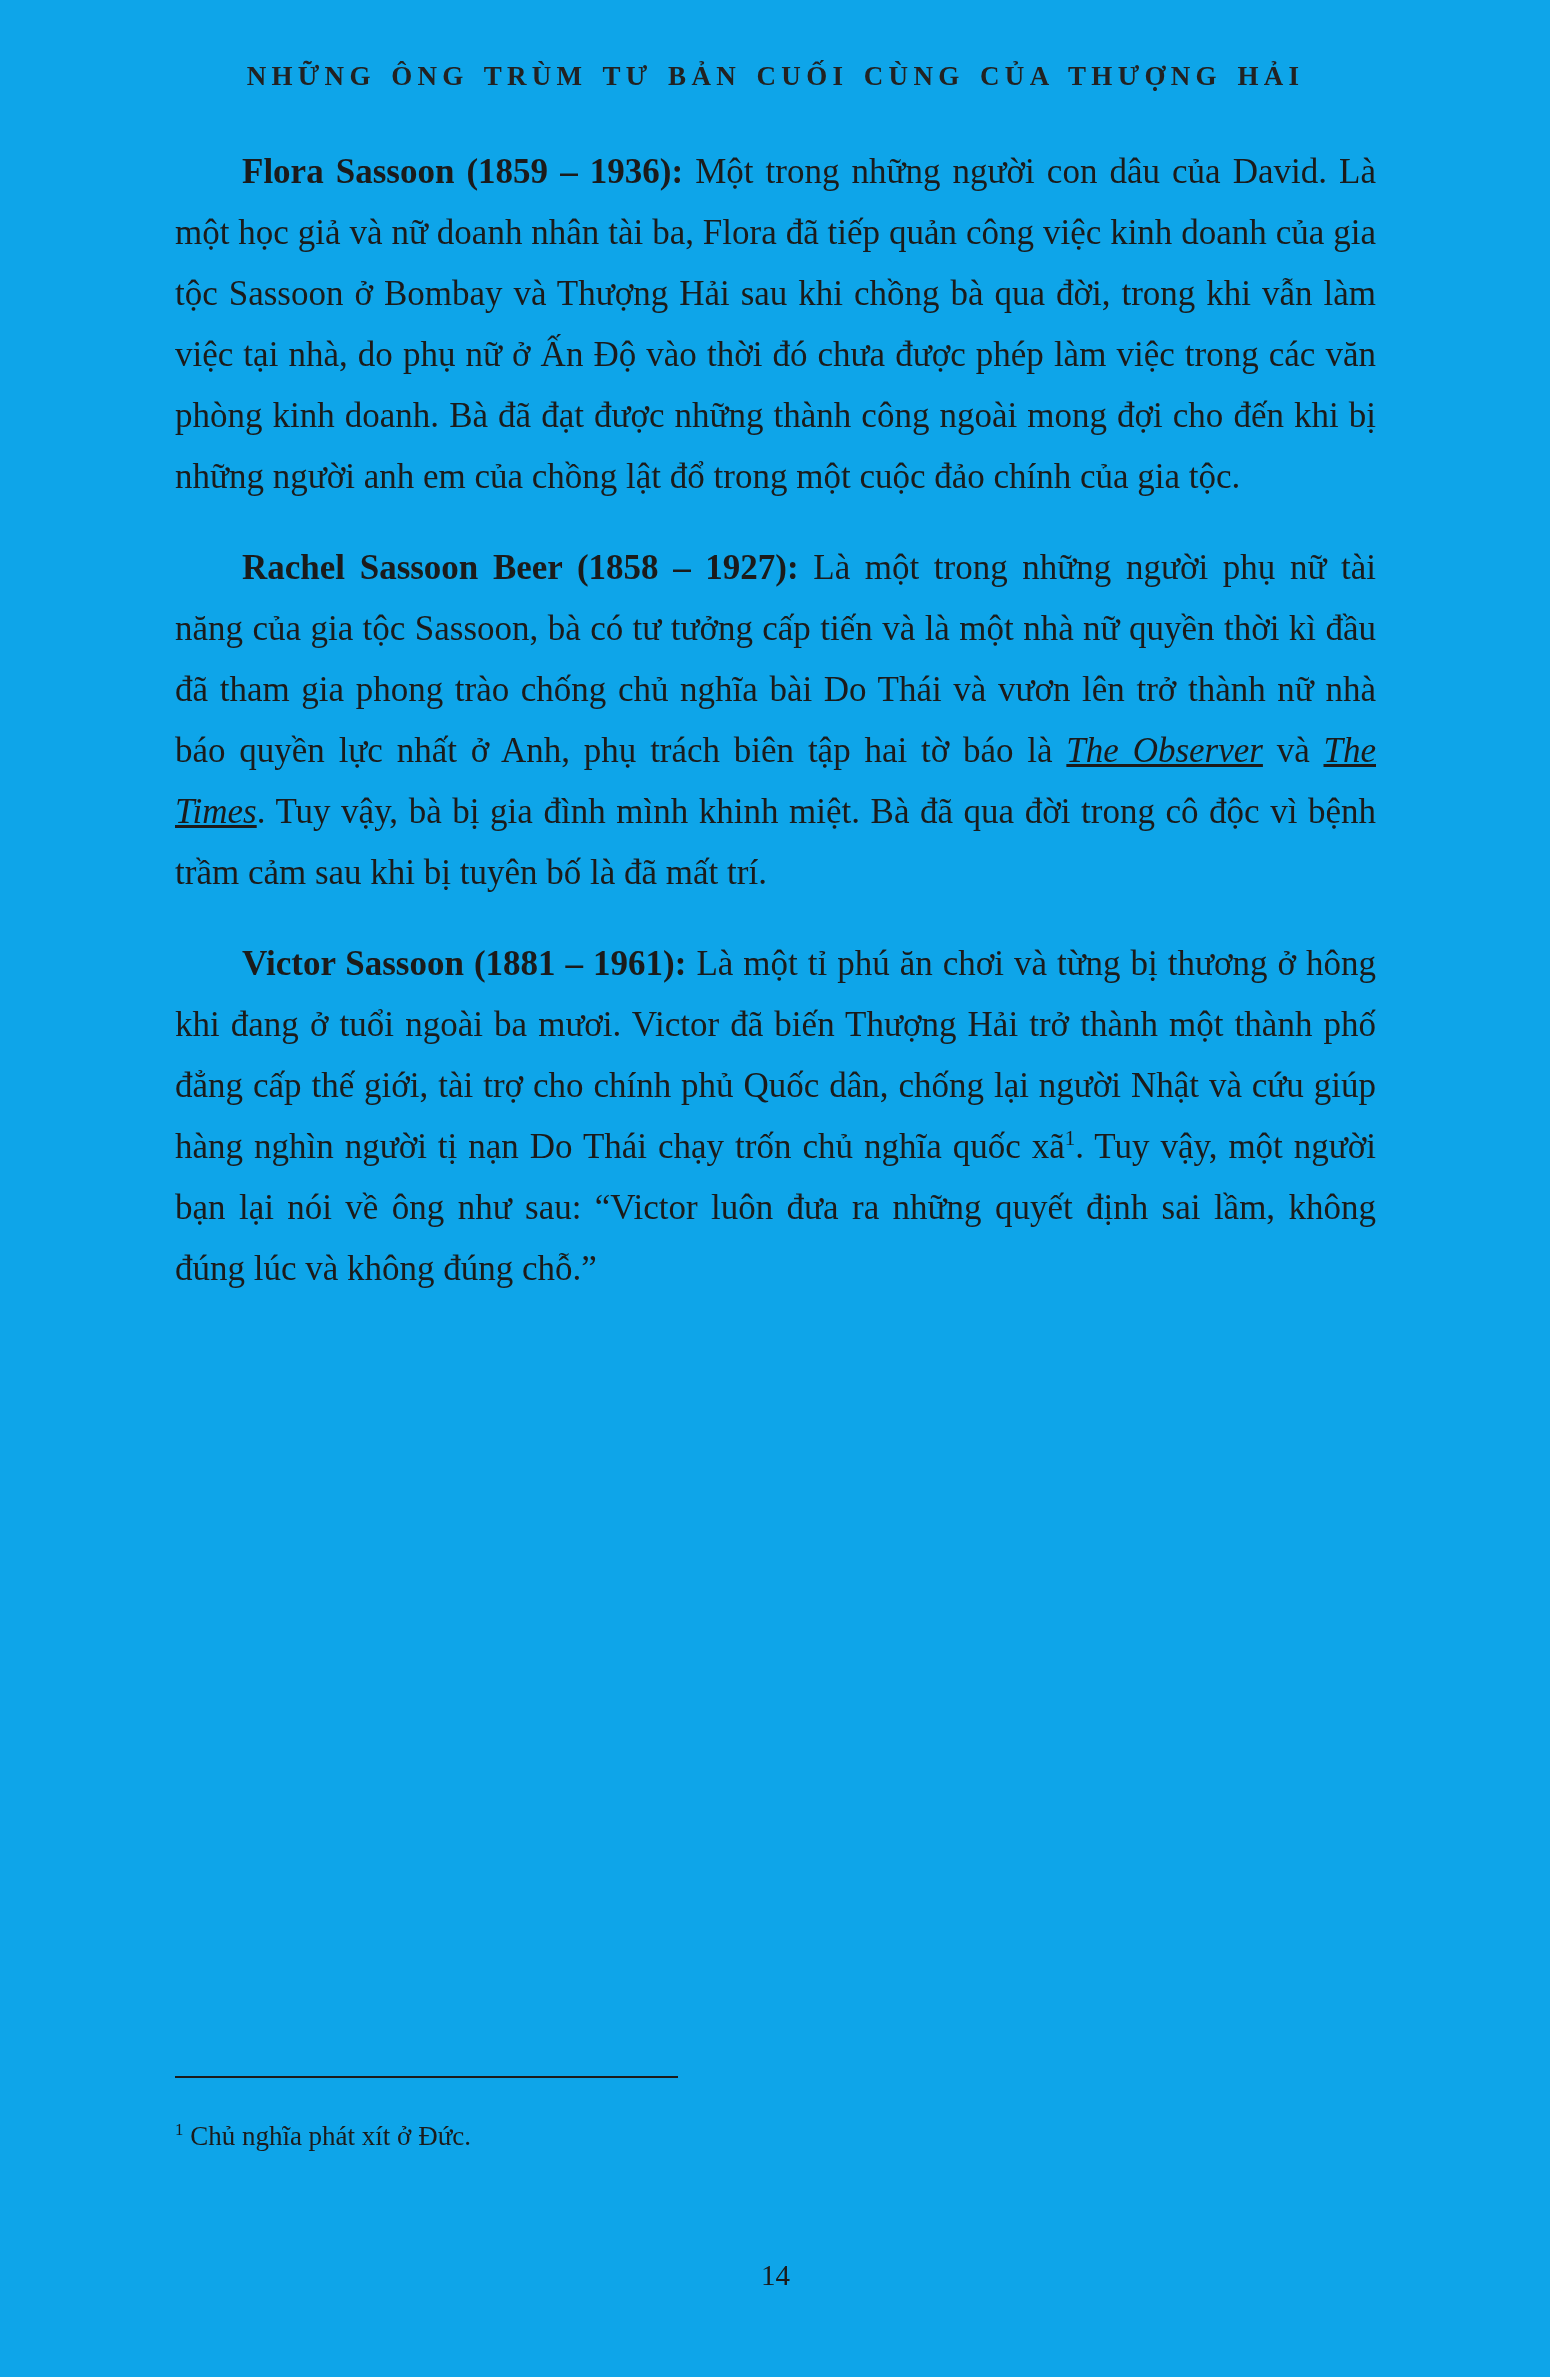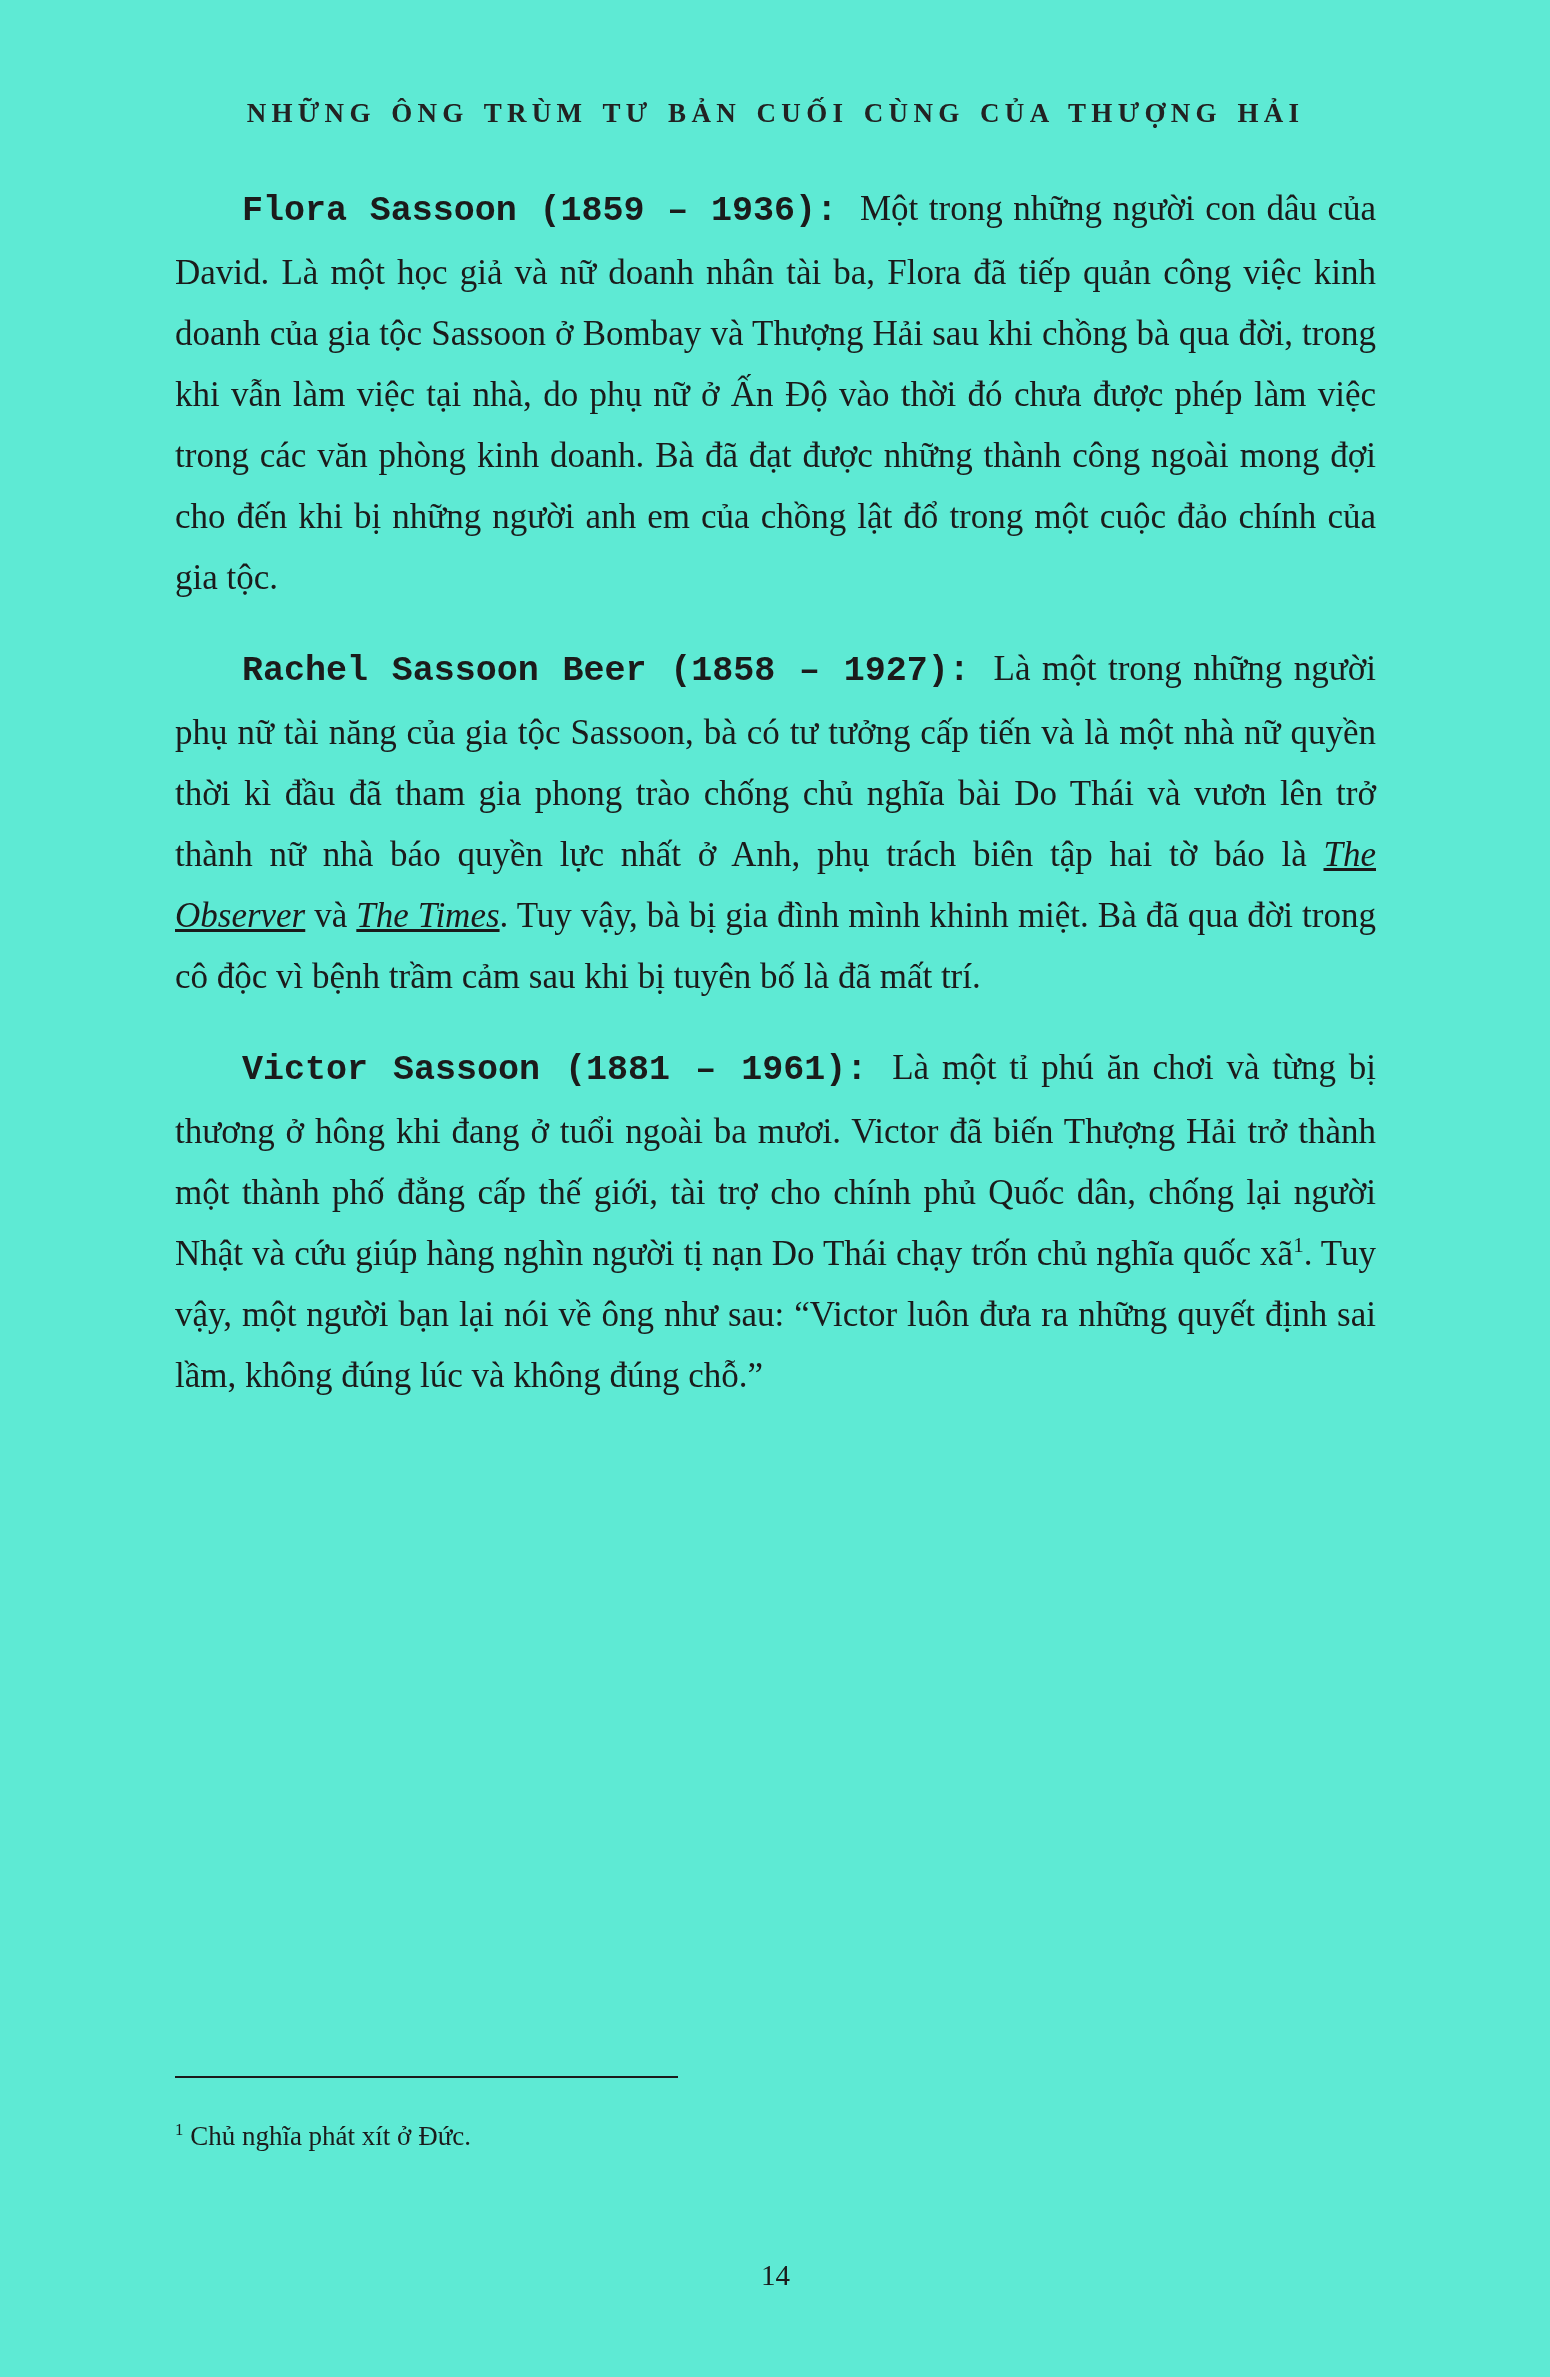--- a/index.html
+++ b/index.html
@@ -5,25 +5,25 @@
   html, body {
     margin: 0;
     padding: 0;
     background: #e8e8e8;
   }
   .page {
     position: relative;
     width: 1551px;
     height: 2377px;
     margin: 0 auto;
-    background: #5eead4;
+    background: #0ea5e9;
     color: #1b1b1b;
     font-family: "Liberation Serif", "DejaVu Serif", serif;
     box-sizing: border-box;
-    padding: 98px 175px 0 175px;
+    padding: 61px 175px 0 175px;
     overflow: hidden;
   }
   .running-header {
     text-align: center;
     font-weight: bold;
     font-size: 27px;
     letter-spacing: 5.3px;
     word-spacing: 3.5px;
     margin-bottom: 49px;
     color: #222222;
@@ -33,21 +33,21 @@
   }
   .para {
     font-size: 35px;
     line-height: 61px;
     text-align: justify;
     margin: 0 0 30px 0;
   }
   .para.indent {
     text-indent: 67px;
   }
-  .run-bold { font-weight: bold; font-family: Liberation Mono, monospace; }
+  .run-bold { font-weight: bold; }
   .run-italic { font-style: italic; text-decoration: underline; }
   .run-normal { font-style: normal; font-weight: normal; }
   sup.fn-ref {
     font-size: 0.6em;
     vertical-align: super;
     line-height: 0;
   }
   .footnote-area {
     position: absolute;
     left: 175px;

